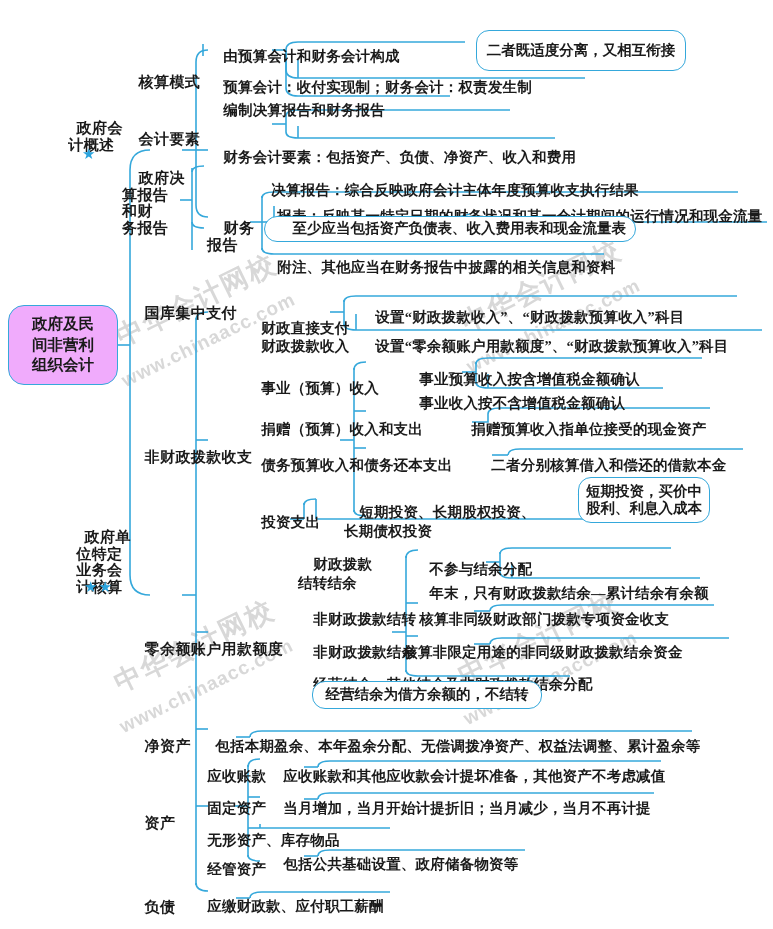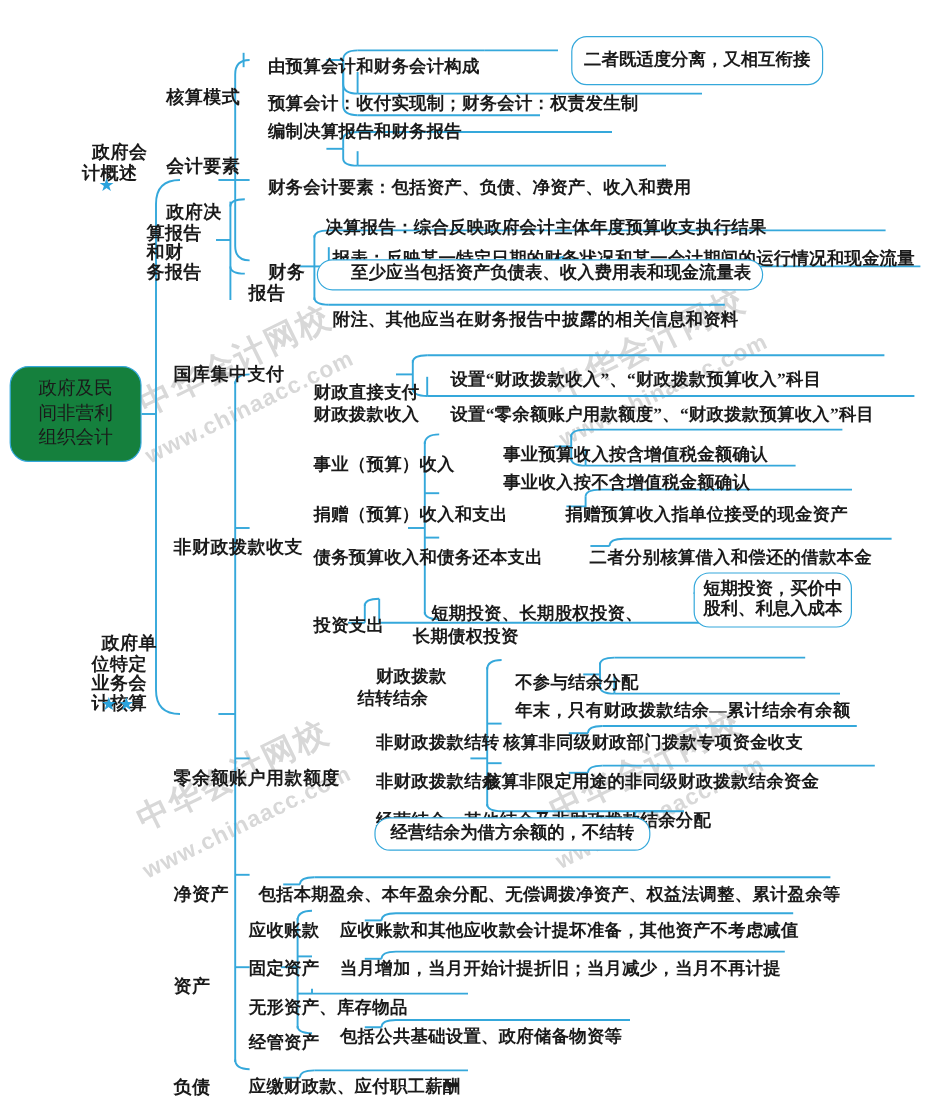--- a/index.html
+++ b/index.html
@@ -54,27 +54,27 @@
     font-size:14.5px;
     line-height:1.2;
     white-space:pre;
     padding:2px 9px;
   }
   
   .root{
     position:absolute;
     border:1.8px solid #35a8db;
     border-radius:16px;
-    background:#15803d;
+    background:#f0abfc;
     box-sizing:border-box;
     display:flex;
     align-items:center;
     justify-content:center;
     text-align:center;
-    font-weight:normal;
+    font-weight:bold;
     font-size:15.5px;
     line-height:1.35;
     white-space:pre;
   }
   .stars{
     position:absolute;
     color:#2aa3dd;
     font-size:15px;
     letter-spacing:1px;
     white-space:pre;

